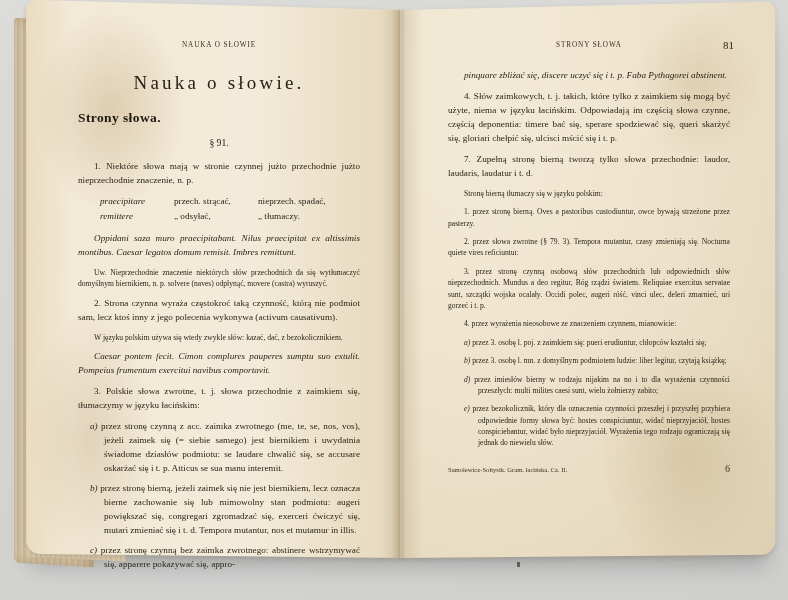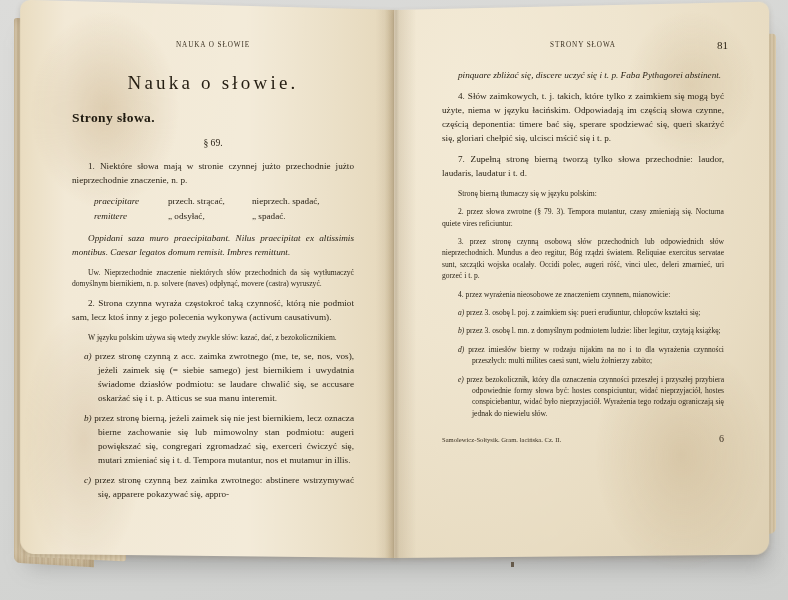--- a/index.html
+++ b/index.html
@@ -74,21 +74,21 @@
       repeating-linear-gradient(
         to right,
         #cdbc9b 0px, #dccdb1 2px, #c7b593 4px);
     transform: skewY(-2.2deg);
     border-radius: 0 4px 6px 0;
   }
 
   
   .spread {
     position: absolute;
-    left: 24px;
+    left: 30px;
     top: 10px;
     width: 742px;
     height: 548px;
   }
 
   .leaf {
     position: absolute;
     top: 0;
     height: 100%;
     background:
@@ -281,48 +281,50 @@
     <div class="speck"></div>
 
     <div class="col col-left">
 
       <div class="running-head">Nauka o słowie</div>
 
       <h1 class="chapter">Nauka o słowie.</h1>
 
       <h2 class="section-title">Strony słowa.</h2>
 
-      <div class="para-num">§ 69.</div>
+      <div class="para-num">§ 91.</div>
 
       <p class="body">1. Niektóre słowa mają w stronie czynnej jużto prze­chodnie jużto nieprzechodnie znaczenie, n. p.</p>
 
       <table class="vtable">
         <tbody>
             <tr>
           <td class="lat">praecipitare</td>
           <td class="g1">przech. strącać,</td>
           <td class="g2">nieprzech. spadać,</td>
         </tr>
         <tr>
           <td class="lat">remittere</td>
           <td class="g1">„            odsyłać,</td>
-          <td class="g2">„            spadać.</td>
+          <td class="g2">„            tłumaczy.</td>
         </tr>
       </tbody>
         </table>
 
       <p class="example">Oppidani saza muro praecipitabant. Nilus praecipi­tat ex altissimis montibus. Caesar legatos domum remisit. Imbres remittunt.</p>
 
       <p class="note">Uw. Nieprzechodnie znaczenie niektórych słów przechodnich da się wytłumaczyć domyślnym biernikiem, n. p. solvere (naves) odpłynąć, movere (castra) wyruszyć.</p>
 
       <p class="body">2. Strona czynna wyraża częstokroć taką czynność, którą nie podmiot sam, lecz ktoś inny z jego polecenia wykonywa (activum causativum).</p>
 
       <p class="note">W języku polskim używa się wtedy zwykle słów: kazać, dać, z bezokolicznikiem.</p>
 
-
+      <p class="example">Caesar pontem fecit. Cimon complures pauperes sumptu suo extulit. Pompeius frumentum exercitui navi­bus comportavit.</p>
+
+      <p class="body">3. Polskie słowa zwrotne, t. j. słowa przechodnie z zaimkiem się, tłumaczymy w języku łacińskim:</p>
 
       <p class="lettered">
         <span class="mark">a)</span>
         <span>przez stronę czynną z acc. zaimka zwrotnego (me, te, se, nos, vos), jeżeli zaimek się (= siebie samego) jest biernikiem i uwydatnia świadome dzia­słów podmiotu: se laudare chwalić się, se accusare oskarżać się i t. p. Atticus se sua manu interemit.</span>
       </p>
 
       <p class="lettered">
         <span class="mark">b)</span>
         <span>przez stronę bierną, jeżeli zaimek się nie jest bier­nikiem, lecz oznacza bierne zachowanie się lub mimo­wolny stan podmiotu: augeri powiększać się, congre­gari zgromadzać się, exerceri ćwiczyć się, mutari zmie­niać się i t. d. Tempora mutantur, nos et mutamur in illis.</span>
       </p>
@@ -343,20 +345,21 @@
 
       <p class="example cont" style="text-indent:16px;">pinquare zbliżać się, discere uczyć się i t. p. Faba Pythagorei abstinent.</p>
 
       <p class="body">4. Słów zaimkowych, t. j. takich, które tylko z za­imkiem się mogą być użyte, niema w języku łacińskim. Odpowiadają im częścią słowa czynne, częścią deponentia: timere bać się, sperare spodziewać się, queri skarżyć się, gloriari chełpić się, ulcisci mścić się i t. p.</p>
 
 
       <p class="body">7. Zupełną stronę bierną tworzą tylko słowa prze­chodnie: laudor, laudaris, laudatur i t. d.</p>
 
       <p class="note">Stronę bierną tłumaczy się w języku polskim:</p>
 
+      <p class="note">1. przez stronę bierną. Oves a pastoribus custodiuntur, owce bywają strzeżone przez pasterzy.</p>
 
       <p class="note">2. przez słowa zwrotne (§ 79. 3). Tempora mutantur, czasy zmieniają się. Nocturna quiete vires reficiuntur.</p>
 
       <p class="note">3. przez stronę czynną osobową słów przechodnich lub odpowiednich słów nieprzechodnich. Mundus a deo regitur, Bóg rządzi światem. Reliquiae exercitus servatae sunt, szczątki wojska ocalały. Occidi polec, augeri róść, vinci ulec, deleri zmar­nieć, uri gorzeć i t. p.</p>
 
       <p class="note">4. przez wyrażenia nieosobowe ze znaczeniem czyn­nem, mianowicie:</p>
 
       <p class="lettered note" style="text-indent:-14px;padding-left:30px;">
         <span class="mark">a)</span>
         <span>przez 3. osobę l. poj. z zaimkiem się: pueri erudiuntur, chłopców kształci się;</span>

